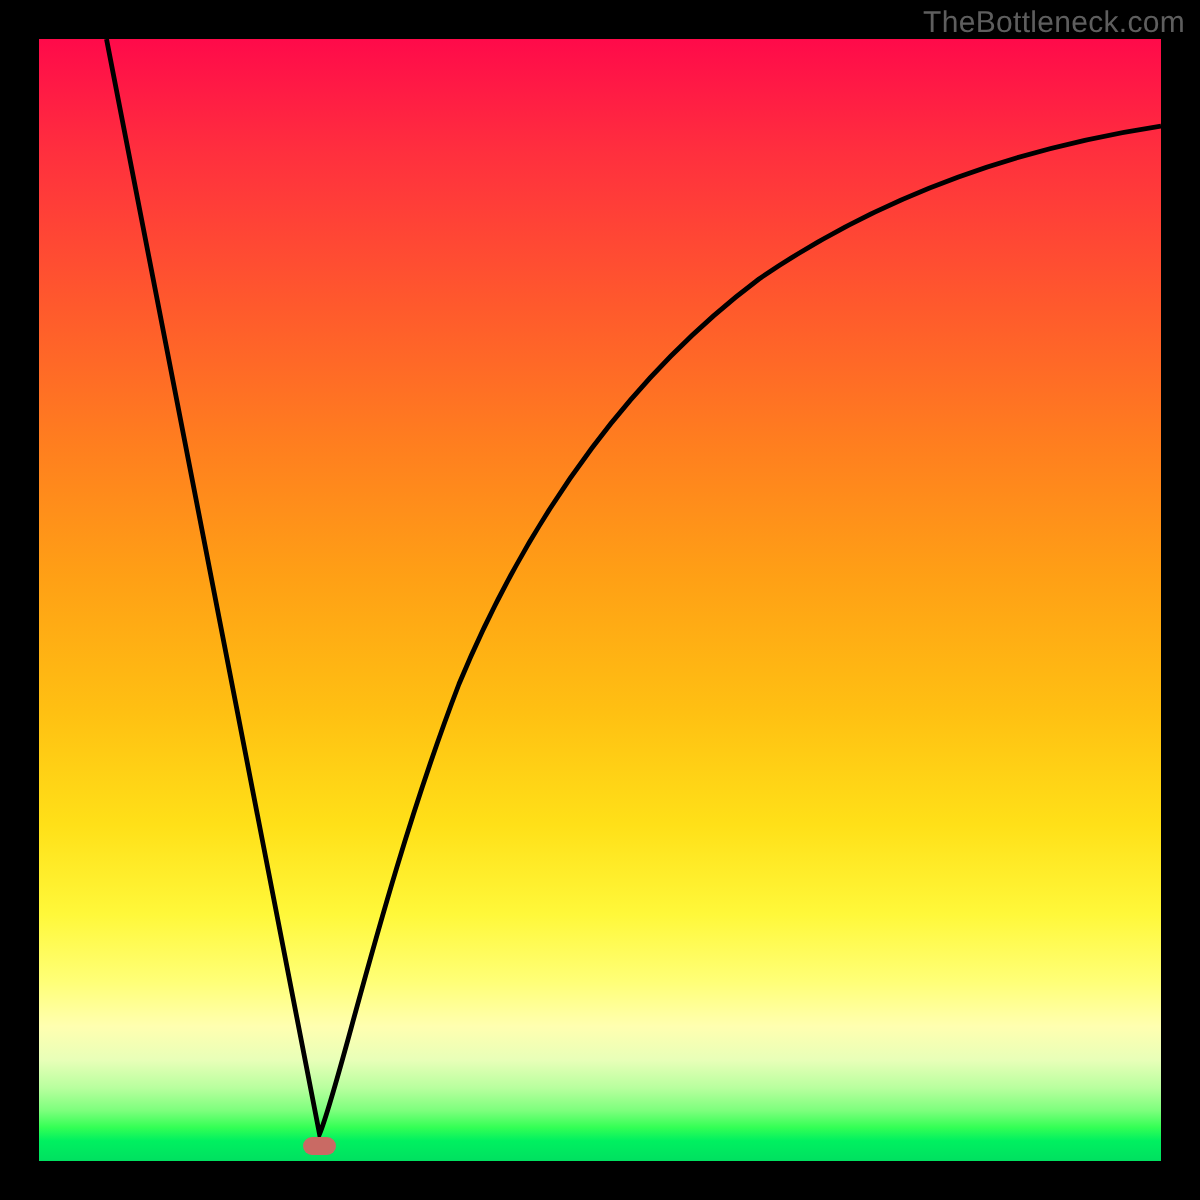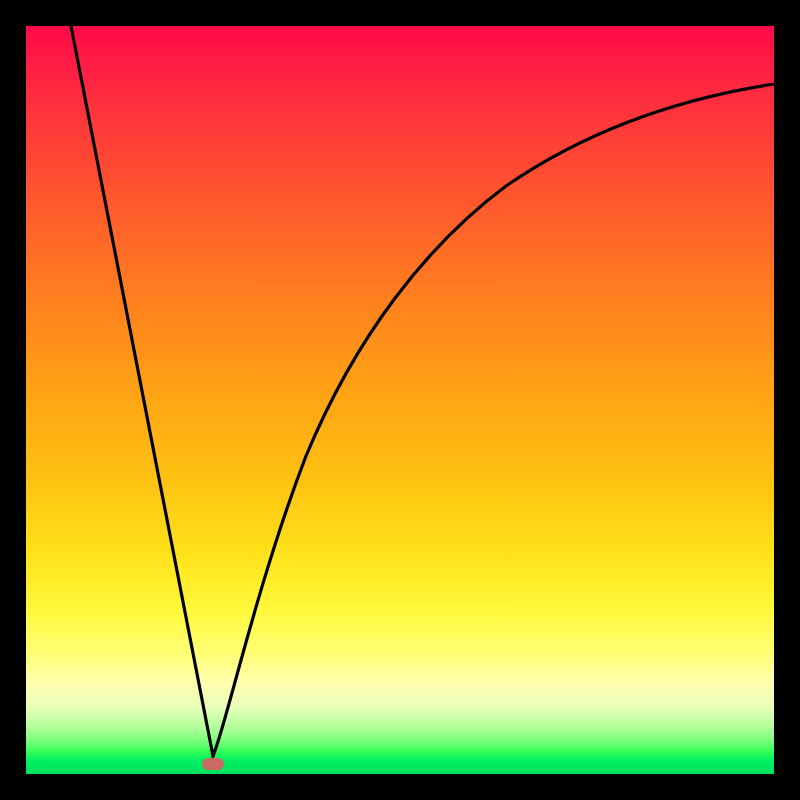--- a/index.html
+++ b/index.html
@@ -83,14 +83,15 @@
                L 187 730
                C 200 700, 230 560, 280 430
                C 330 310, 400 220, 480 160
                C 560 105, 650 73, 748 58" fill="none" stroke="#000" stroke-width="3.2"></path>
     </svg>
 
     <div class="marker" style="left:187px; top:738px;"></div>
 
   </div>
 
+  <div class="attribution">TheBottleneck.com</div>
 
 </div>
 
 </body></html>

